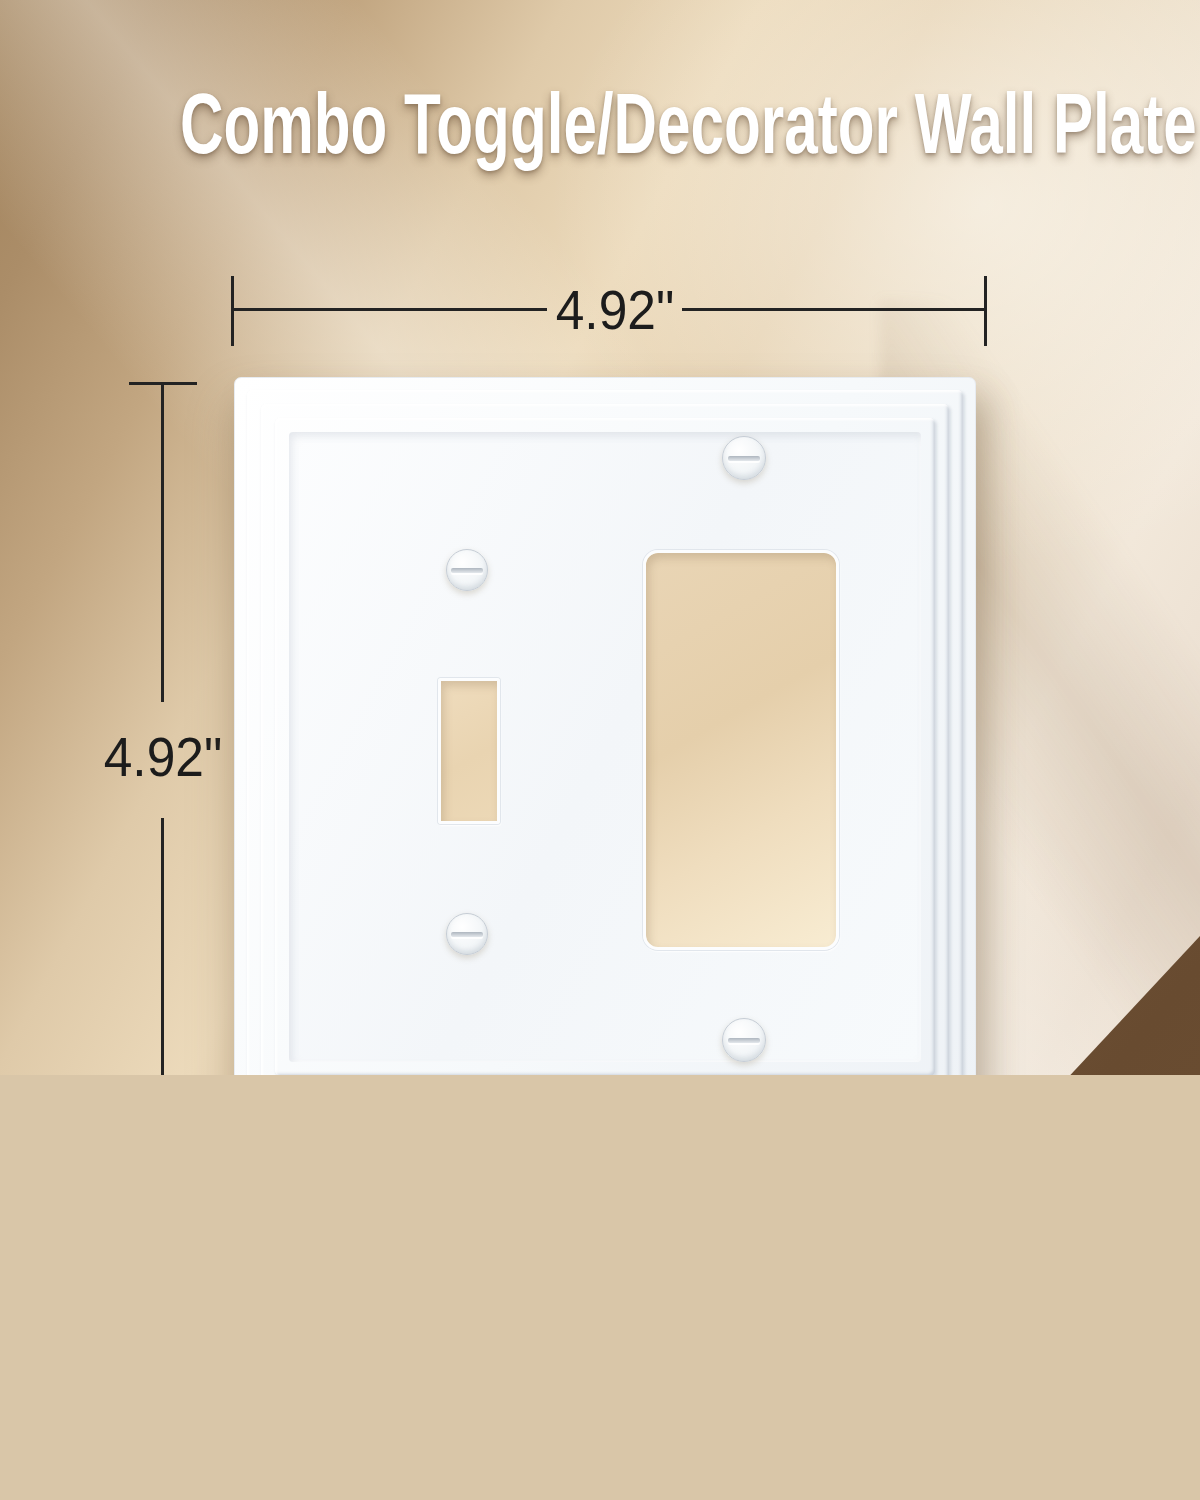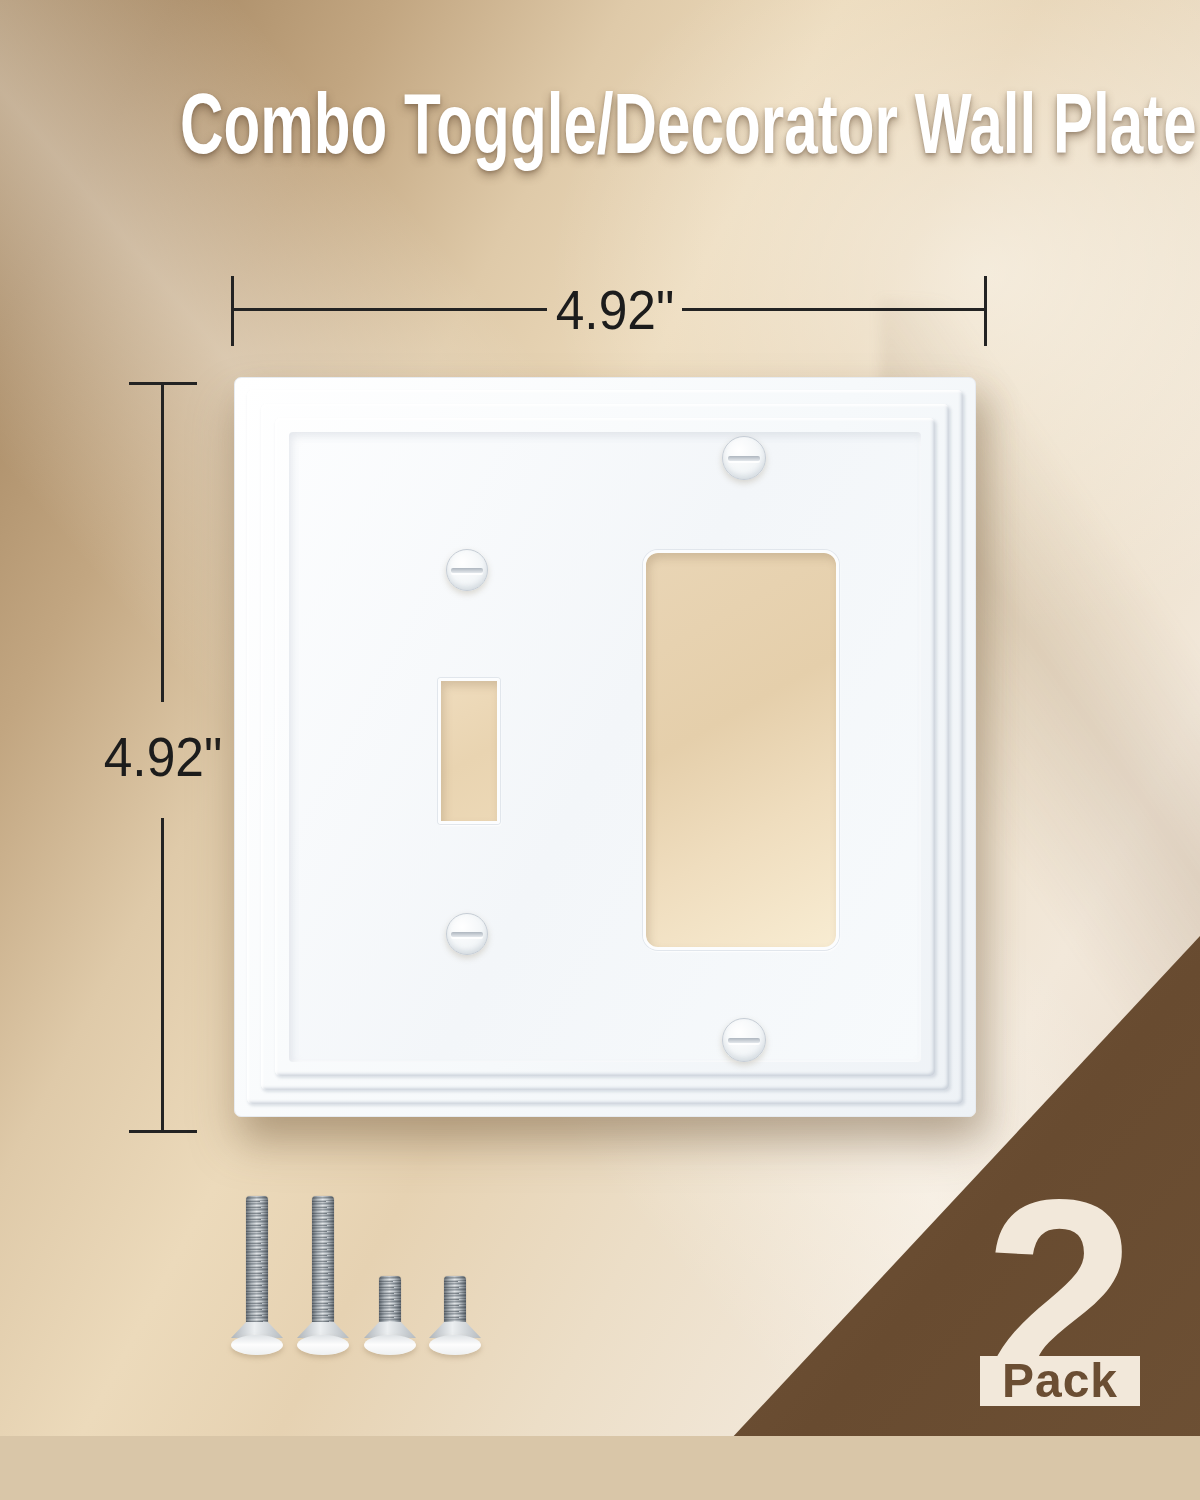--- a/index.html
+++ b/index.html
@@ -1,18 +1,18 @@
 <!DOCTYPE html>
 <html><head>
 <meta charset="utf-8">
 <style>
   html,body{margin:0;padding:0;background:#d9c6a8;}
   *{box-sizing:border-box;}
   .scene{
-    position:relative;width:1200px;height:1436px;overflow:hidden;margin:0 auto;
+    position:relative;width:1200px;height:1075px;overflow:hidden;margin:0 auto;
     font-family:"Liberation Sans",sans-serif;
     background:linear-gradient(118deg,
       #a1825b 0%, #ab8d68 9%, #c2a681 20%, #dfcaa9 32%, #ecdabb 43%,
       #e6d2b2 53%, #ecdec7 66%, #f2e8da 80%, #ebdfd1 91%, #efe4d7 100%);
   }
   .streak{position:absolute;inset:0;pointer-events:none;
     background:
       radial-gradient(ellipse 620px 520px at 82% 19%, rgba(255,253,248,.55), rgba(255,253,248,0) 70%),
       linear-gradient(50deg, rgba(255,250,240,0) 34%, rgba(255,252,246,.38) 47%, rgba(255,250,240,0) 60%);
   }

